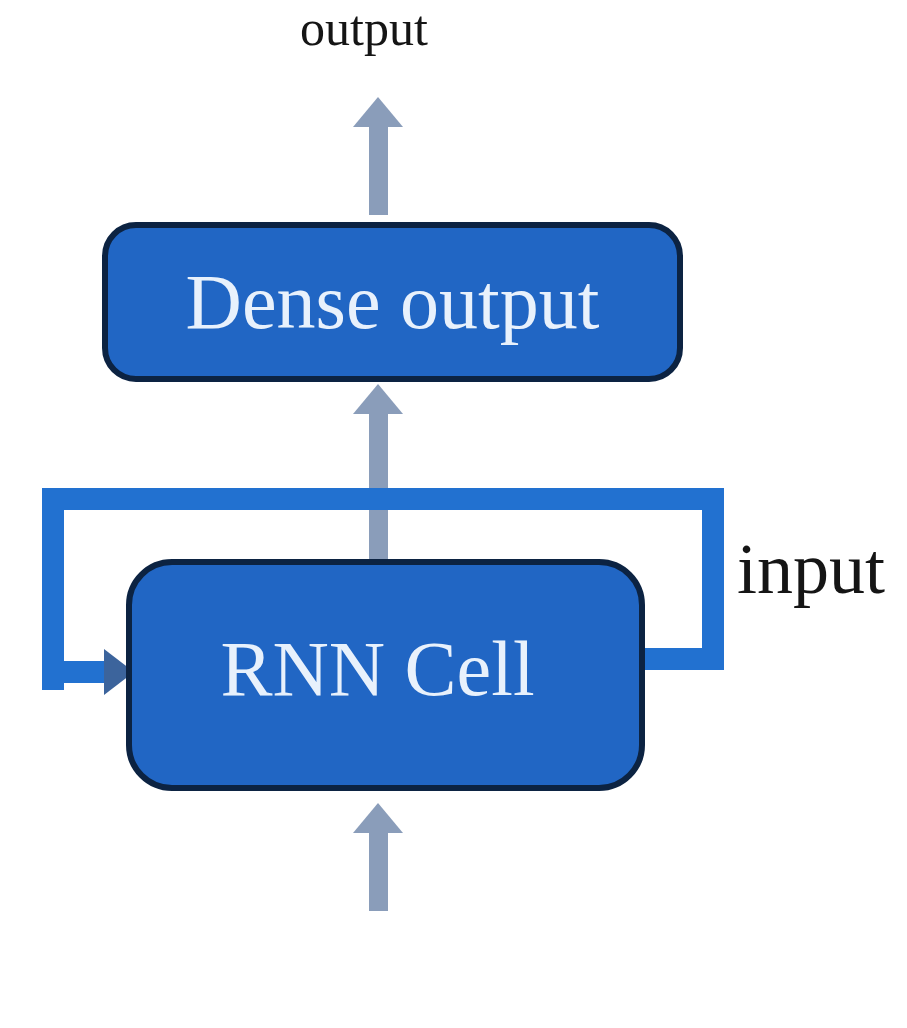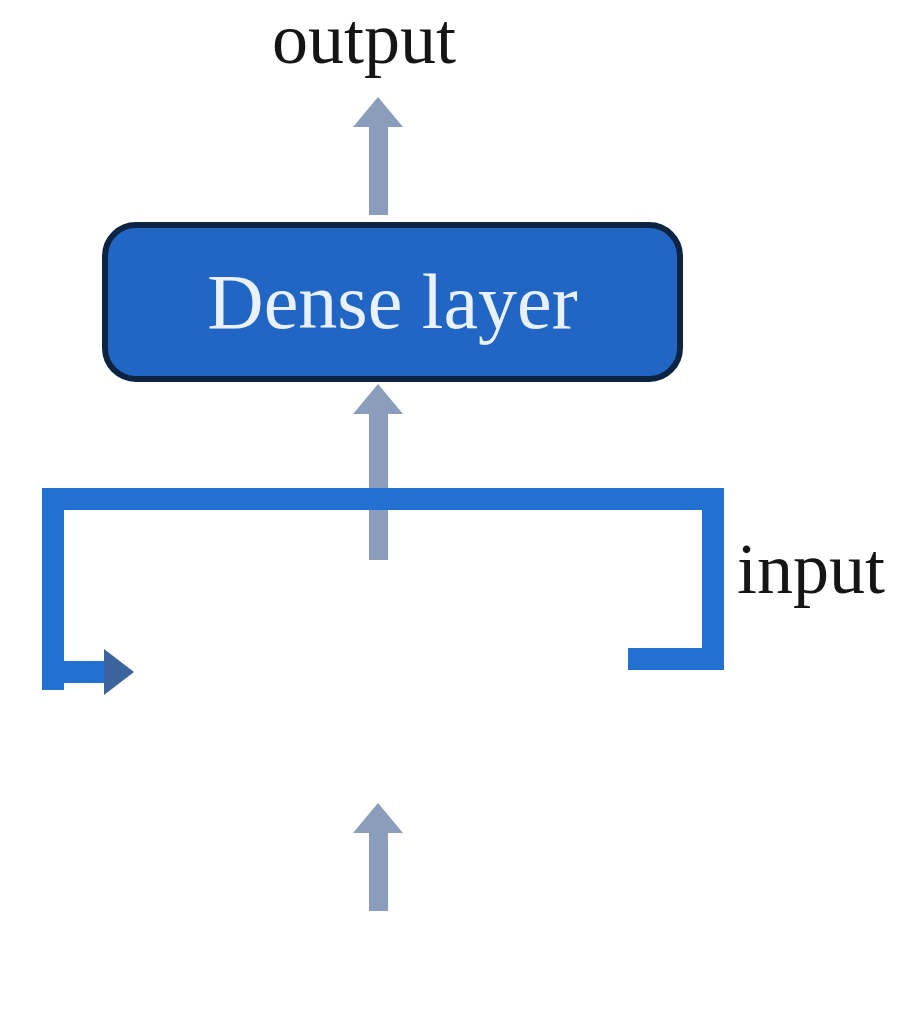--- a/index.html
+++ b/index.html
@@ -18,21 +18,21 @@
     background:var(--background);
     font-family:"Liberation Serif", serif;
     overflow:hidden;
   }
   .canvas{position:relative;width:907px;height:1028px;}
 
   
   .outer-label{
     position:absolute;
     color:var(--label-text);
-    font-size:72px;
+    font-size:50px;
     line-height:1.05;
     white-space:nowrap;
     z-index:4;
   }
   .label-output{left:364px;top:2px;transform:translateX(-50%);}
   .label-input{left:373px;top:912px;transform:translateX(-50%);}
   .label-state{left:737px;top:532px;font-size:72px;}
 
   
   .varrow{
@@ -93,35 +93,38 @@
 <div class="canvas">
 
   <div class="outer-label label-output">output</div>
 
   <div class="varrow arrow-output">
     <div class="head"></div>
     <div class="shaft"></div>
   </div>
 
   <div class="node node-dense">
-    <span class="node-label">Dense layer</span>
+    <span class="node-label">Dense output</span>
   </div>
 
   <div class="varrow arrow-mid">
     <div class="head"></div>
     <div class="shaft"></div>
   </div>
 
   <div class="loop-seg loop-top"></div>
   <div class="loop-seg loop-left"></div>
   <div class="loop-seg loop-right"></div>
   <div class="loop-seg loop-out"></div>
   <div class="loop-seg loop-in"></div>
   <div class="loop-head"></div>
 
+  <div class="node node-rnn">
+    <span class="node-label">RNN Cell</span>
+  </div>
 
   <div class="outer-label label-state">input</div>
 
   <div class="varrow arrow-input">
     <div class="head"></div>
     <div class="shaft"></div>
   </div>
 
 
 </div>

